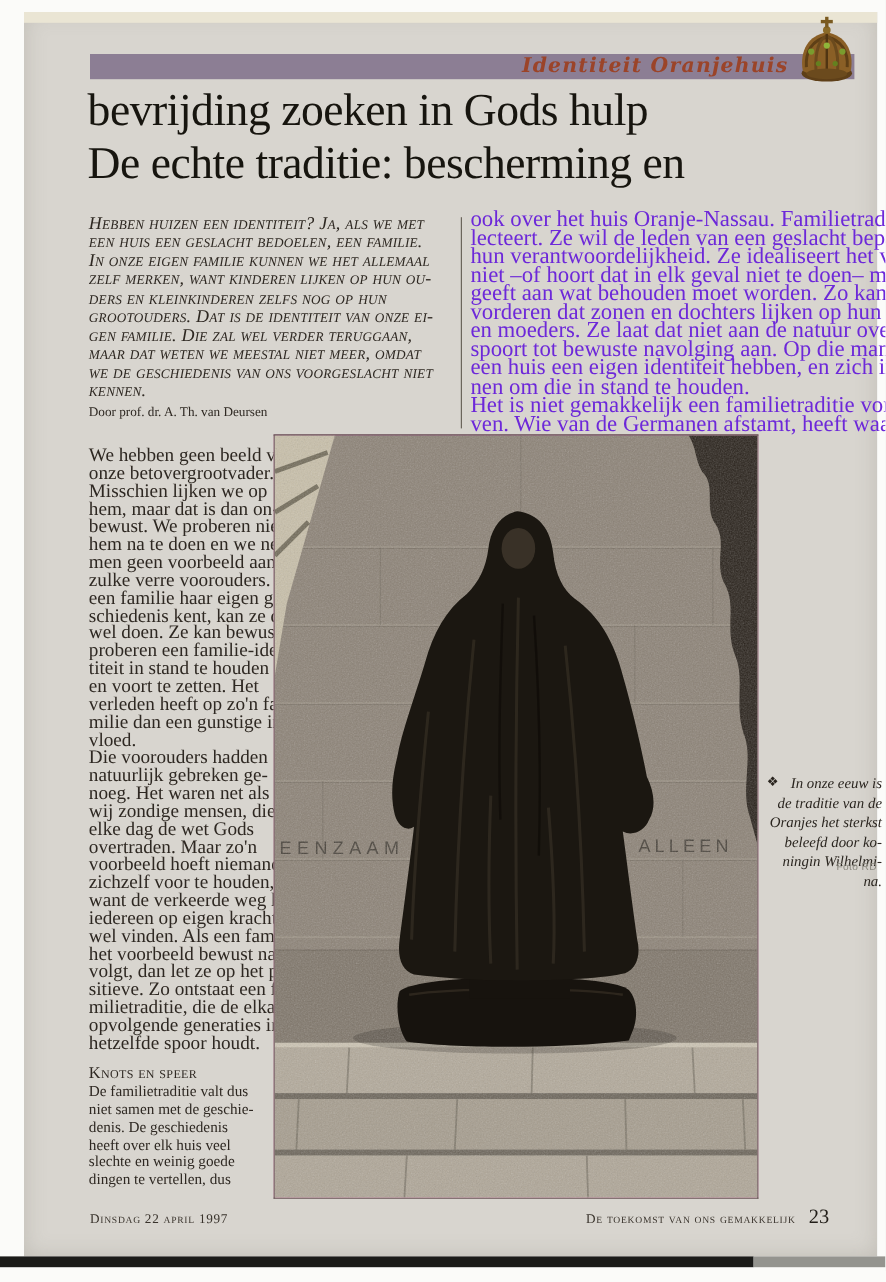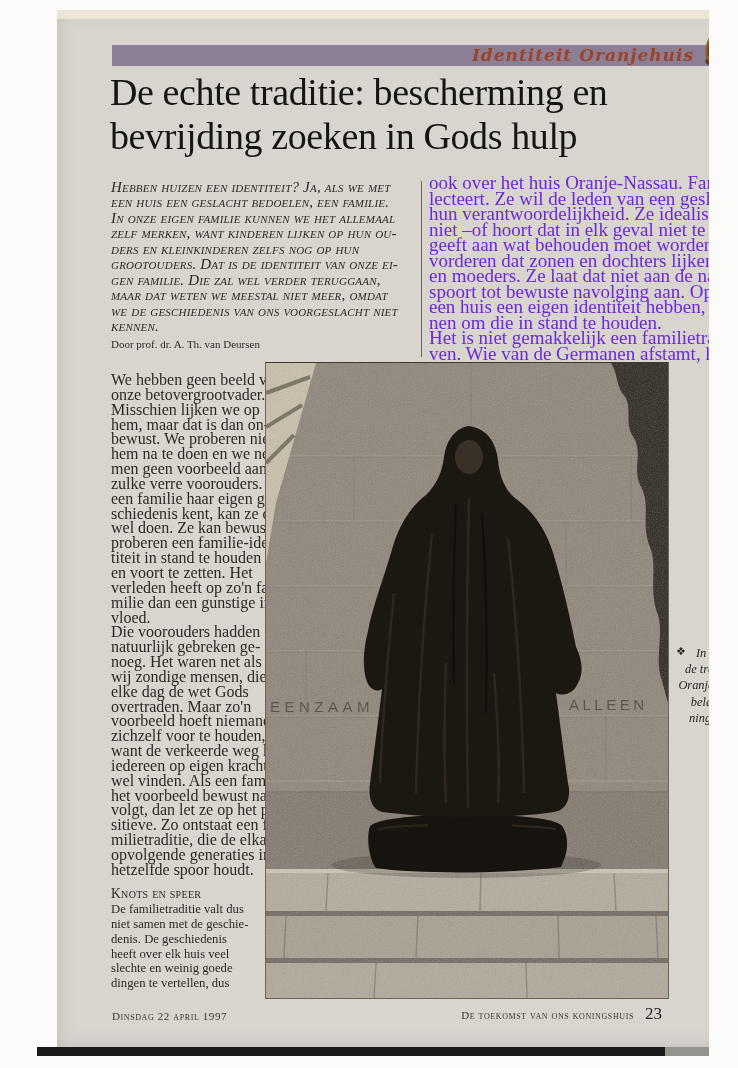--- a/index.html
+++ b/index.html
@@ -1,17 +1,17 @@
 <!DOCTYPE html>
 <html><head>
 <meta charset="utf-8">
 <style>
   html,body{margin:0;padding:0;background:#fbfbf9;}
-  .stage{position:relative;width:672px;height:1068px;background:#fbfbf9;overflow:hidden;
-         font-family:"Liberation Serif", serif;color:#2b2622;margin-left:37px;}
+  .stage{position:relative;width:738px;height:1068px;background:#fbfbf9;overflow:hidden;
+         font-family:"Liberation Serif", serif;color:#2b2622;}
   .page{position:absolute;left:20px;top:10px;width:711px;height:1037px;background:#d8d5cf;
         box-shadow:inset 0 0 18px rgba(120,115,105,.25);}
   .page-topedge{position:absolute;left:20px;top:10px;width:711px;height:9px;background:#eae5d4;}
   .kicker-bar{position:absolute;left:75px;top:45px;width:637px;height:21px;background:#8c7e94;}
   .kicker{position:absolute;left:300px;top:44px;width:357px;height:22px;line-height:22px;
           text-align:right;font-style:italic;font-weight:bold;font-size:17px;color:#9b4429;
           letter-spacing:1px;font-family:"DejaVu Serif", serif;}
   .crown{position:absolute;left:659px;top:12px;width:60px;height:58px;}
   .title{position:absolute;left:73px;top:70px;width:640px;font-size:38px;line-height:44px;
          color:#17150f;letter-spacing:-0.4px;}
@@ -64,22 +64,22 @@
     <rect x="25" y="4.6" width="10" height="2.8" fill="#7a5a20"></rect>
     <circle cx="17" cy="31" r="2.6" fill="#7a9c2e"></circle>
     <circle cx="30" cy="26" r="2.6" fill="#8fb63a"></circle>
     <circle cx="43" cy="31" r="2.6" fill="#7a9c2e"></circle>
     <circle cx="23" cy="41" r="2.2" fill="#64801f"></circle>
     <circle cx="37" cy="41" r="2.2" fill="#64801f"></circle>
     <ellipse cx="30" cy="49.5" rx="17" ry="4.5" fill="#6b4a1d"></ellipse>
   </svg>
 
   <div class="title">
+    <span>bevrijding zoeken in Gods hulp</span>
     <span>De echte traditie: bescherming en</span>
-    <span>bevrijding zoeken in Gods hulp</span>
   </div>
 
   <div class="lead">Hebben huizen een identiteit? Ja, als we met
 een huis een geslacht bedoelen, een familie.
 In onze eigen familie kunnen we het allemaal
 zelf merken, want kinderen lijken op hun ou-
 ders en kleinkinderen zelfs nog op hun
 grootouders. Dat is de identiteit van onze ei-
 gen familie. Die zal wel verder teruggaan,
 maar dat weten we meestal niet meer, omdat
@@ -237,19 +237,19 @@
   <div class="caption">In onze eeuw is
 de traditie van de
 Oranjes het sterkst
 beleefd door ko-
 ningin Wilhelmi-
 na.</div>
   <div class="credit">Foto RD</div>
 
   <div class="footer-date">Dinsdag 22 april 1997</div>
   <div class="footer-right">
-    <span class="pub">De toekomst van ons koningshuis</span>
+    <span class="pub">De toekomst van ons gemakkelijk</span>
     <span class="num">23</span>
   </div>
 
   <div class="strip-dark"></div>
   <div class="strip-gray"></div>
 </div>
 
 </body></html>

